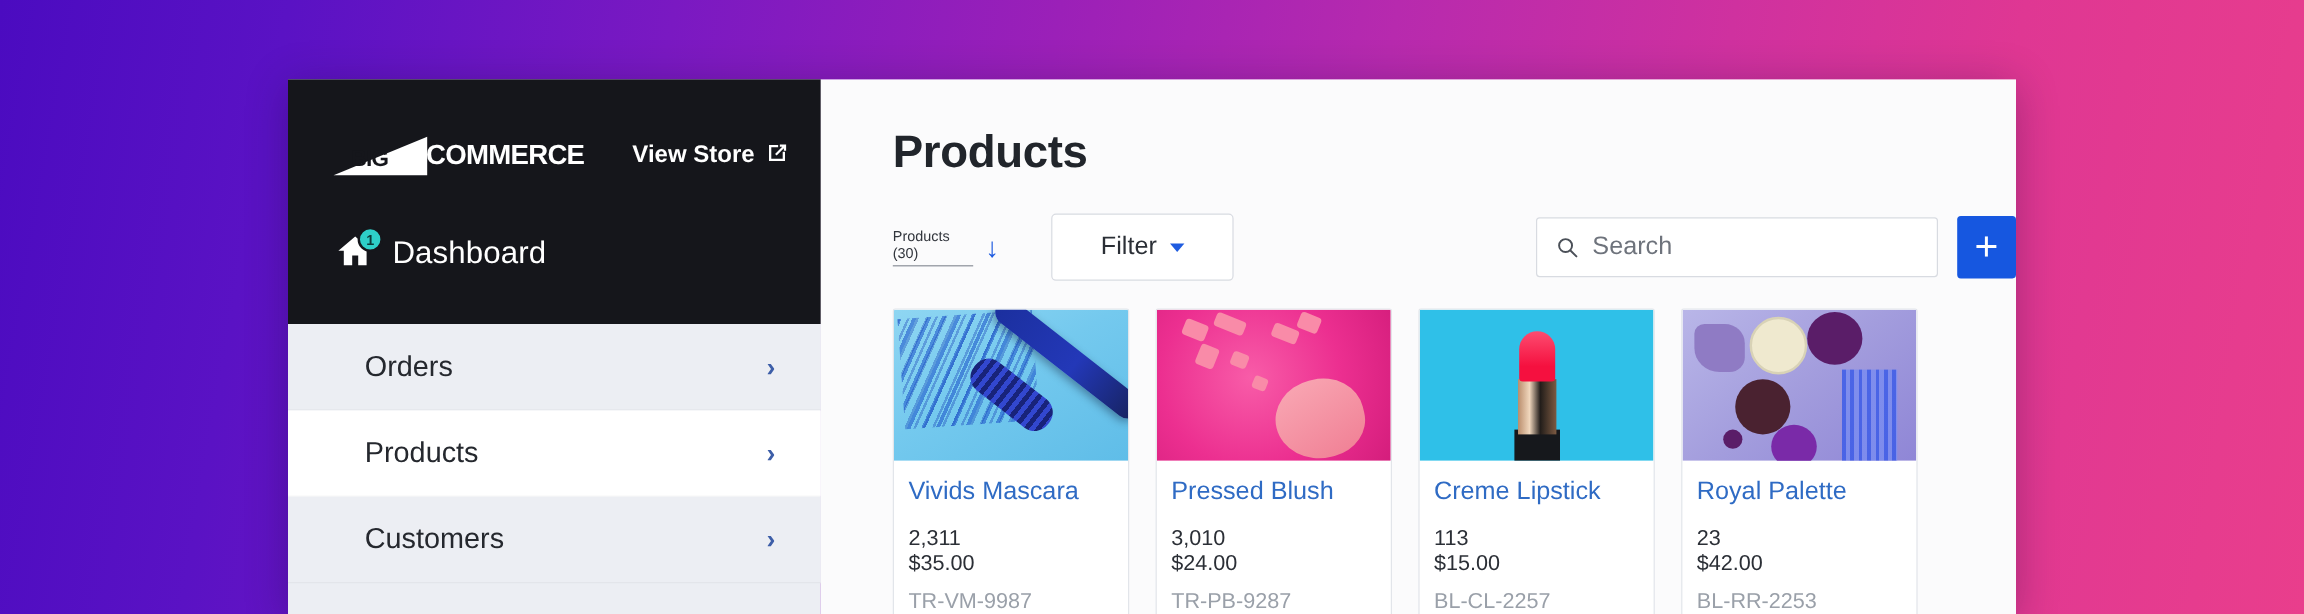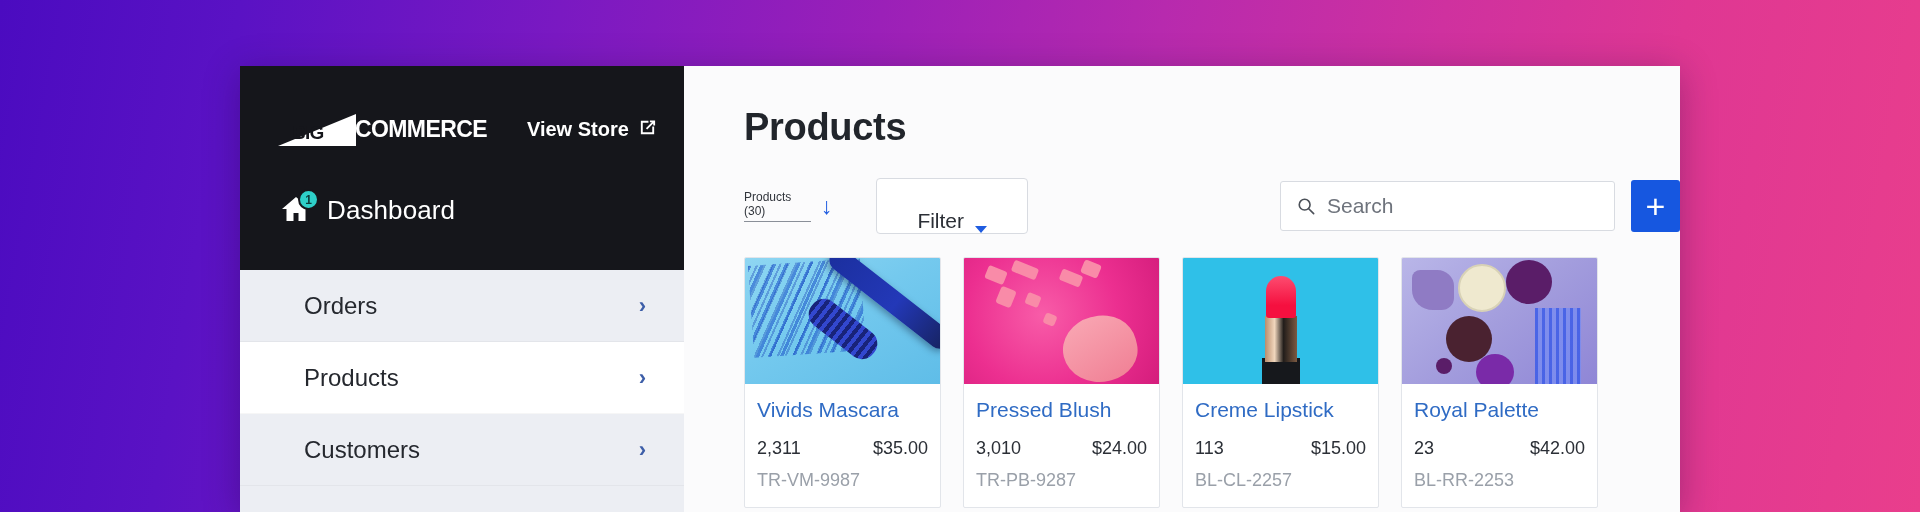--- a/index.html
+++ b/index.html
@@ -199,21 +199,21 @@
     font-weight: bold;
     line-height: 1;
   }
   .filter-btn {
     margin-left: 44px;
     width: 160px; height: 56px;
     background: #ffffff;
     border: 1px solid #d8dbe1;
     border-radius: 4px;
     display: flex;
-    align-items: flex-end;
+    align-items: center;
     justify-content: center;
     gap: 11px;
     font-size: 21px;
     color: #2b2f36;
     cursor: pointer;
   }
   .caret {
     width: 0; height: 0;
     border-left: 6px solid transparent;
     border-right: 6px solid transparent;
@@ -283,20 +283,21 @@
     font-size: 21px;
     margin-bottom: 16px;
     white-space: nowrap;
   }
   .card-meta {
     display: flex;
     justify-content: space-between;
     font-size: 18px;
     color: #2b2f36;
     margin-bottom: 11px;
+    flex-direction: column;
   }
   .card-sku {
     font-size: 18px;
     color: #9aa0a9;
   }
 
   
   .art { position: absolute; inset: 0; }
   .art-mascara { background: linear-gradient(150deg,#8fd6f2 0%,#74c9ee 45%,#5fbde8 100%); }
   .art-mascara .wand {

